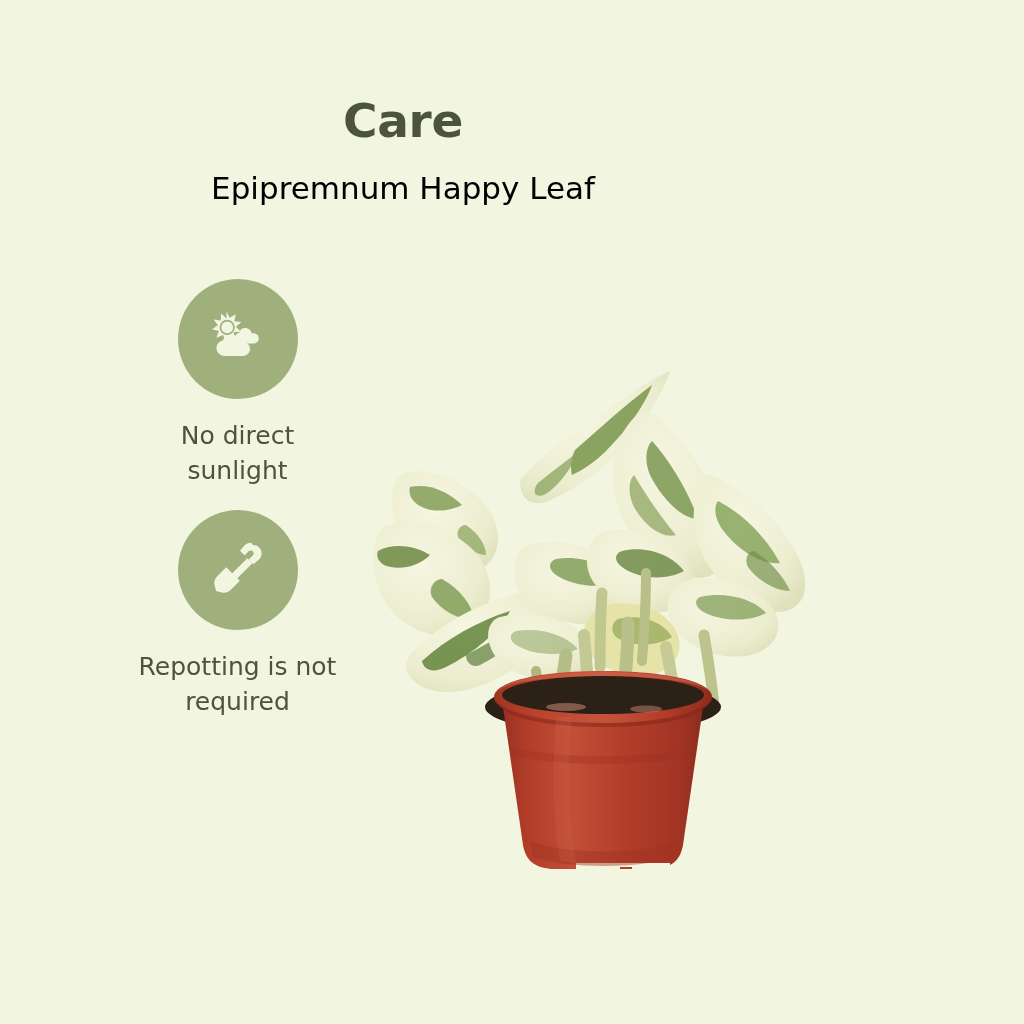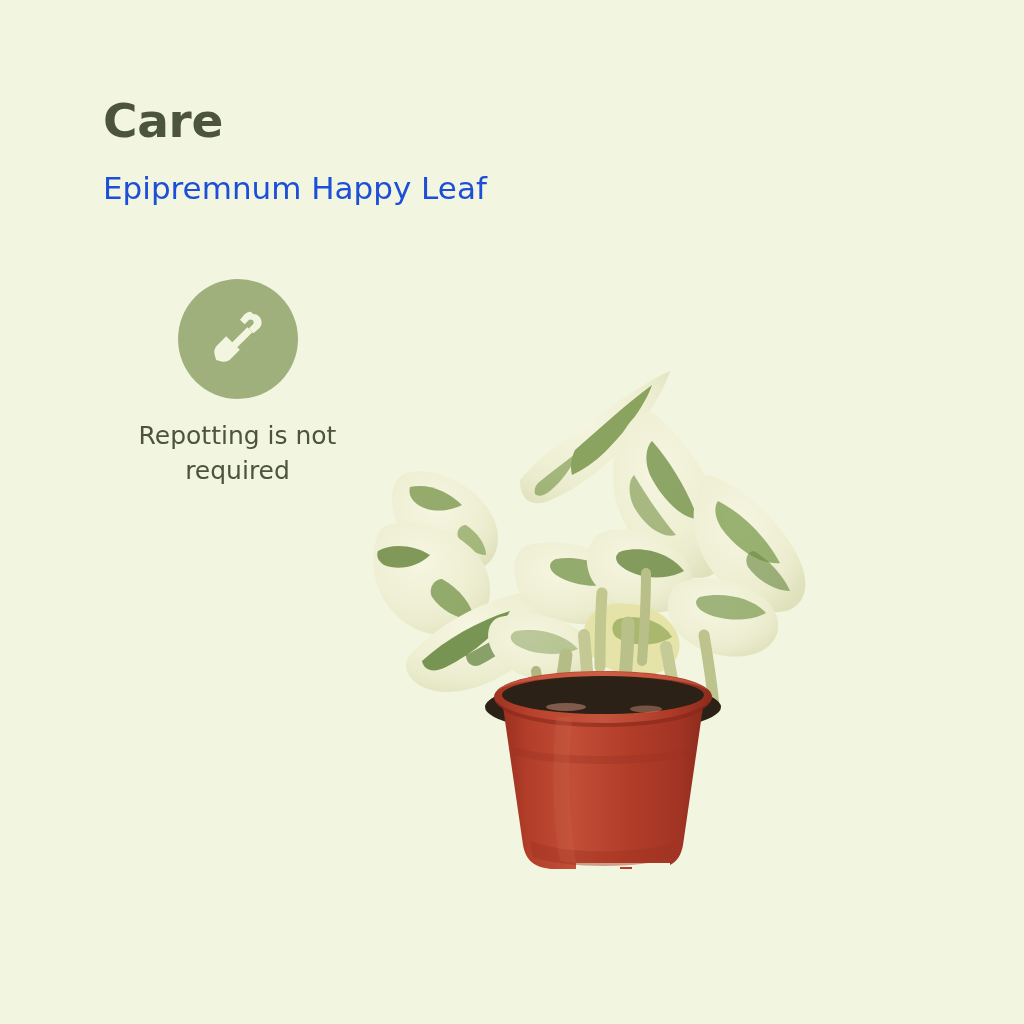--- a/index.html
+++ b/index.html
@@ -9,36 +9,36 @@
     font-family:"DejaVu Sans", sans-serif;
     overflow:hidden;
   }
   .card {
     position:relative;
     width:1024px; height:1024px;
     background:#f2f6e0;
   }
 
   
-  .header { position:absolute; left:103px; top:96px; width:600px; }
+  .header { position:absolute; left:103px; top:96px; width:600px;text-align:center; }
   .title {
     font-family:"DejaVu Sans", sans-serif;
     font-weight:700;
     font-size:47px;
     line-height:1.05;
     color:#4c543b;
     letter-spacing:-0.3px;
   }
   .subtitle {
     margin-top:26px;
     font-family:"DejaVu Sans", sans-serif;
     font-weight:400;
     font-size:31px;
     line-height:1.1;
-    color:#1d4ed8;
+    color:#000000;
   }
 
   
   .care-list {
     position:absolute;
     left:95px; top:279px;
     width:285px;
   }
   .care-item { width:285px; margin-bottom:22px; }
   .care-item:last-child { margin-bottom:12px; }
@@ -73,20 +73,41 @@
 
 <div class="card">
 
   <div class="header">
     <div class="title">Care</div>
     <div class="subtitle">Epipremnum Happy Leaf</div>
   </div>
 
   <div class="care-list">
 
+    <div class="care-item">
+      <div class="icon-circle">
+        <span>
+          <svg width="62" height="62" viewBox="0 0 62 62">
+            <g fill="#f2f6e0">
+
+              <path d="M19.5 3.2l3.0 6.6 6.3-3.6-1.6 7.1 7.2 0.8-5.6 4.6 5.2 5.0-7.2 0.4 1.1 7.1-6.1-3.9-3.3 6.4-2.4-6.8-6.7 2.8 2.5-6.8-7.0-1.6 6.0-4.0-4.4-5.7 7.2 1.0 0.6-7.2 5.2 5.1z"></path>
+
+              <circle cx="20.2" cy="19.4" r="7.6" fill="#a0b07c"></circle>
+              <circle cx="20.2" cy="19.4" r="5.9" fill="#f2f6e0"></circle>
+
+              <path d="M38.0 20.0c3.4 0 6.2 2.4 6.9 5.6 0.5-0.2 1.1-0.3 1.7-0.3 2.8 0 5.1 2.3 5.1 5.1 0 2.8-2.3 5.1-5.1 5.1H33.4c-3.0 0-5.4-2.4-5.4-5.4 0-2.6 1.9-4.8 4.3-5.3 0.5-2.8 2.9-4.8 5.7-4.8z"></path>
+
+              <path d="M24.6 26.8c4.6 0 8.5 3.2 9.5 7.6 0.6-0.2 1.3-0.3 2.0-0.3 3.8 0 6.9 3.1 6.9 6.9 0 3.8-3.1 6.9-6.9 6.9H17.3c-4.3 0-7.8-3.5-7.8-7.8 0-3.9 2.8-7.1 6.5-7.7 1.0-3.3 4.1-5.6 7.7-5.6 0.3 0 0.6 0 0.9 0z"></path>
+            </g>
+          </svg>
+        </span>
+      </div>
+      <div class="care-label">No direct
+sunlight</div>
+    </div>
 
 
     <div class="care-item">
       <div class="icon-circle">
         <span>
           <svg width="58" height="58" viewBox="0 0 58 58">
             <g fill="#f2f6e0">
 
               <path d="M44.2 4.0c4.6 0 8.4 3.8 8.4 8.4 0 2.6-1.2 4.9-3.0 6.4l-5.2 4.4-4.6-4.6 4.0-4.1c0.6-0.6 0.9-1.3 0.9-2.1 0-1.7-1.3-3.0-3.0-3.0-0.8 0-1.5 0.3-2.1 0.9l-4.0 4.0-4.6-4.6 4.4-5.1c1.5-1.8 3.9-2.9 6.4-2.9z"></path>
 

